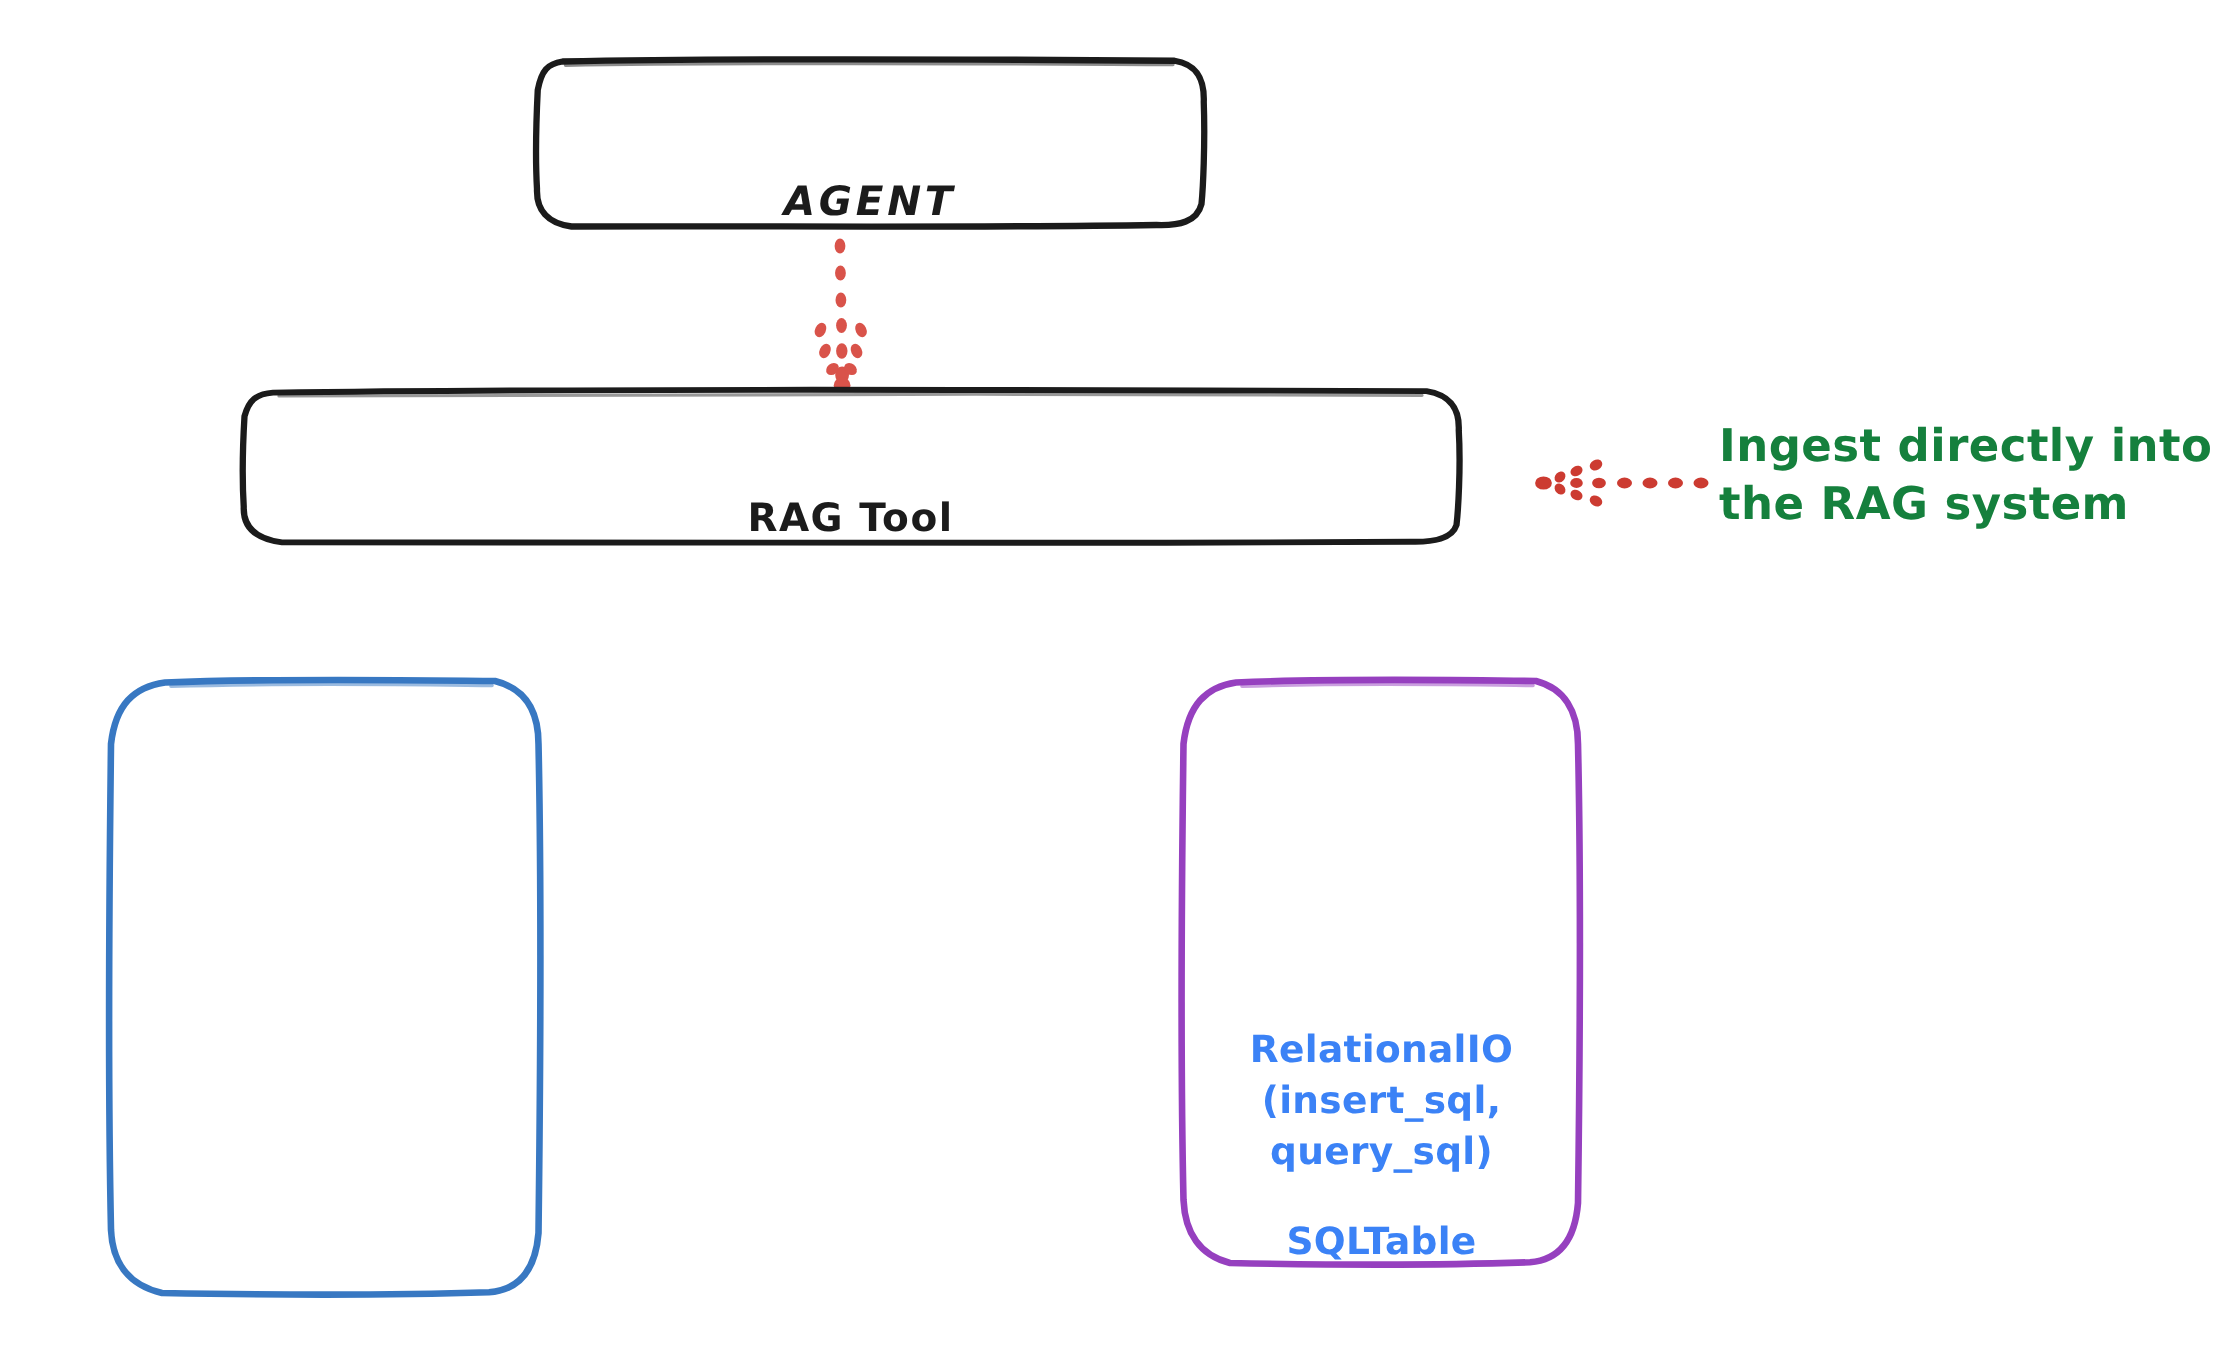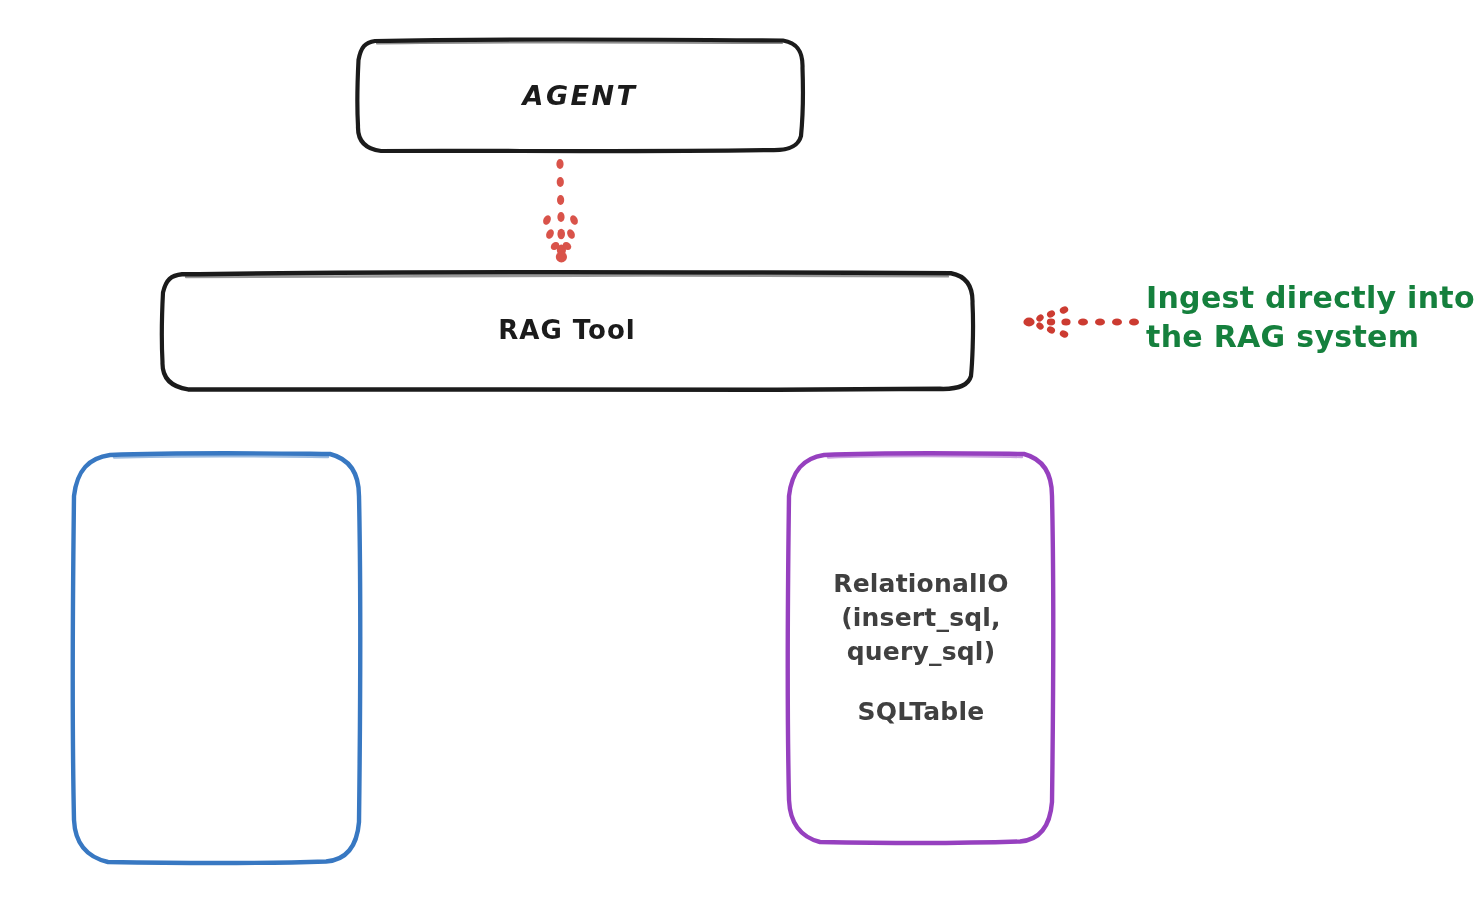--- a/index.html
+++ b/index.html
@@ -19,21 +19,21 @@
     position: absolute;
     inset: 0;
   }
 
   
   .rbox {
     position: absolute;
     box-sizing: border-box;
     background: #ffffff;
     display: flex;
-    align-items: center;
+    align-items: flex-end;
     justify-content: center;
   }
   .rbox > svg {
     position: absolute;
     inset: 0;
     width: 100%;
     height: 100%;
     overflow: visible;
     pointer-events: none;
   }
@@ -58,23 +58,23 @@
     font-style: italic;
     font-weight: 700;
     font-size: 27px;
     color: #1b1b1b;
     letter-spacing: 2.5px;
   }
 
   
   #rag-tool-box {
     left: 158px;
-    top: 270px;
+    top: 258px;
     width: 818px;
-    height: 121px;
+    height: 105px;
   }
   #rag-tool-box .label {
     font-family: "DejaVu Sans", sans-serif;
     font-weight: 600;
     font-size: 26px;
     color: #1b1b1b;
     letter-spacing: 1px;
   }
 
   
@@ -99,21 +99,21 @@
 
   .panel .label {
     font-family: "DejaVu Sans", sans-serif;
     font-weight: 600;
     font-size: 25px;
     line-height: 1.36;
     letter-spacing: 0.2px;
   }
   #vector-io-box .label { color: #3878c2; }
   #keyvalue-io-box .label { color: #479a49; }
-  #relational-io-box .label { color: #404040; }
+  #relational-io-box .label { color: #3b82f6; }
 
   .panel .label .spacer {
     display: block;
     height: 26px;
   }
 
   
   #agent-to-rag-arrow {
     position: absolute;
     left: 512px;

